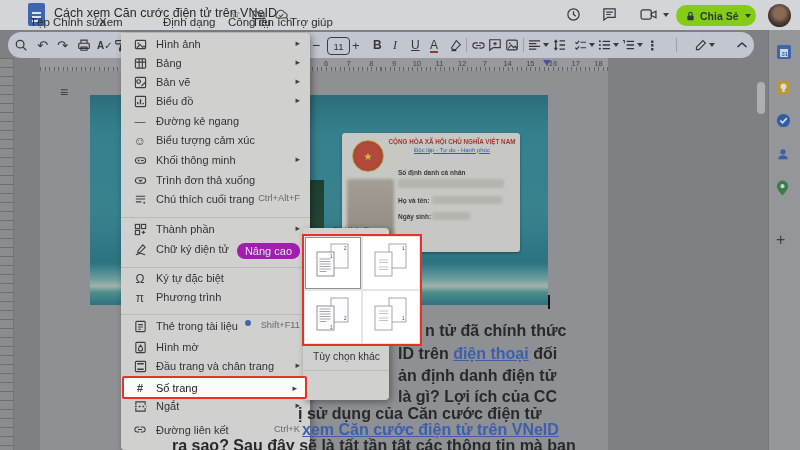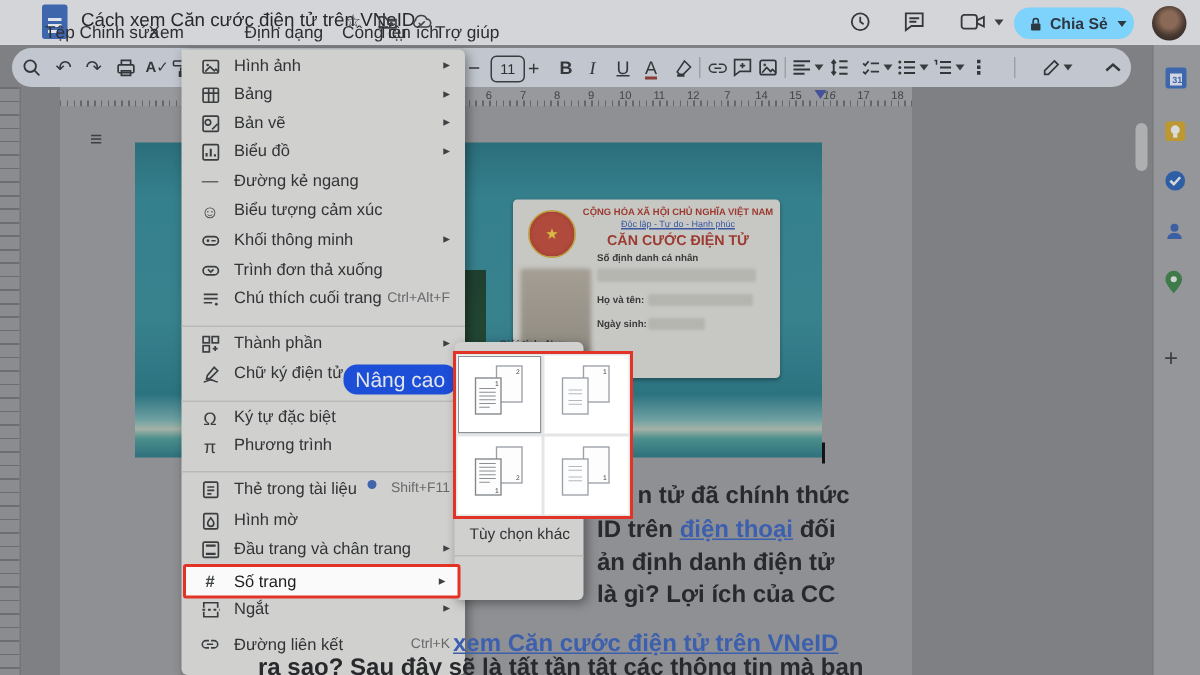--- a/index.html
+++ b/index.html
@@ -5,21 +5,21 @@
   html,body{margin:0;padding:0;background:#6f7174;}
   .stage{position:relative;width:800px;height:450px;overflow:hidden;background:#7e8083;
          font-family:"Liberation Sans","DejaVu Sans",sans-serif;-webkit-font-smoothing:antialiased;}
   .abs{position:absolute;}
   svg{display:block;}
   
   .header{position:absolute;left:0;top:0;width:800px;height:30px;background:#d3d5d8;z-index:40;}
   .doc-title{position:absolute;left:54px;top:6px;font-size:12.5px;color:#26282b;white-space:nowrap;}
   .mb-item{position:absolute;top:16px;font-size:11.5px;color:#2c2e31;white-space:nowrap;}
   .hd-ic{position:absolute;top:7px;color:#3f4347;font-size:12px;line-height:14px;}
-  .share-pill{position:absolute;left:676px;top:5px;width:80px;height:21px;border-radius:11px;background:#7dd3fc;display:flex;align-items:center;}
+  .share-pill{position:absolute;left:676px;top:5px;width:80px;height:21px;border-radius:11px;background:#84cc16;display:flex;align-items:center;}
   .share-label{font-size:10.5px;color:#2c3742;font-weight:bold;margin-left:4px;}
   
   .toolbar{position:absolute;left:8px;top:32px;width:746px;height:26px;border-radius:13px;background:#c2c7cf;z-index:5;}
   .tbi{position:absolute;top:37px;height:16px;display:flex;align-items:center;justify-content:center;color:#34373a;font-size:12px;z-index:6;}
   .tsep{position:absolute;top:38px;width:1px;height:14px;background:#9da1a7;z-index:6;}
   .fontbox{position:absolute;left:327px;top:37px;width:21px;height:16px;border:1.4px solid #3a3d40;border-radius:4px;display:flex;align-items:center;justify-content:center;font-size:9.5px;color:#2e3134;z-index:6;}
   .caret{display:inline-block;width:0;height:0;border-left:3.2px solid transparent;border-right:3.2px solid transparent;border-top:4px solid #3a3d40;margin-left:2px;}
   
   .ruler-band{position:absolute;left:40px;top:58px;width:568px;height:13px;background:#97999c;z-index:1;}
   .ruler-ticks{position:absolute;left:40px;top:67px;width:568px;height:4px;
@@ -42,21 +42,21 @@
   .doc-line a{color:#3c5fae;text-decoration:underline;}
   .doc-line-over{z-index:15;}
   .outline-btn{position:absolute;left:60px;top:84px;font-size:14px;color:#3d4043;z-index:2;}
   
   .menu-panel{position:absolute;left:121px;top:33px;width:189px;height:417px;background:#d0d1ce;border-radius:0 4px 4px 4px;box-shadow:2px 2px 7px rgba(0,0,0,.38);z-index:10;}
   .mi{position:absolute;left:0;width:100%;height:19px;display:flex;align-items:flex-start;padding:0 10px 0 12px;box-sizing:border-box;}
   .mic{width:14px;display:flex;justify-content:center;align-items:center;color:#3b3e41;font-size:11px;margin-right:9px;flex:none;}
   .mil{font-size:11px;color:#313336;white-space:nowrap;}
   .mia{margin-left:auto;font-size:9px;color:#3e4043;}
   .msc{margin-left:auto;font-size:9.3px;color:#66686a;white-space:nowrap;}
-  .badge{margin-left:auto;background:#1d4ed8;color:#e2e6ea;font-size:14px;padding:2px 8px;border-radius:9px;white-space:nowrap;}
+  .badge{margin-left:auto;background:#a21caf;color:#e2e6ea;font-size:11px;padding:2px 8px;border-radius:9px;white-space:nowrap;}
   .bluedot{width:6px;height:6px;border-radius:50%;background:#3f66ad;margin-left:7px;flex:none;}
   .mdiv{position:absolute;left:0;width:100%;height:1px;background:#b9bab6;}
   .sotrang-box{position:absolute;left:122px;top:376px;width:185px;height:23px;background:#fafafa;border:2.5px solid #e23327;border-radius:2px;display:flex;align-items:center;padding:0 8px 0 9px;box-sizing:border-box;z-index:21;}
   .sotrang-box .mic{color:#3c4043;}
   .sotrang-box .mil{color:#202124;}
   
   .submenu{position:absolute;left:303px;top:228px;width:86px;height:172px;background:#d0d1ce;border-radius:4px;box-shadow:2px 2px 7px rgba(0,0,0,.38);z-index:11;}
   .sm-item{position:absolute;left:0;width:100%;height:20px;display:flex;align-items:center;padding-left:10px;box-sizing:border-box;font-size:10.3px;color:#313336;white-space:nowrap;}
   .grid-box{position:absolute;left:302px;top:234px;width:116px;height:108px;background:#ffffff;border:2.5px solid #e23327;z-index:20;display:grid;grid-template-columns:1fr 1fr;grid-template-rows:1fr 1fr;}
   .gcell{display:flex;align-items:center;justify-content:center;border:0.5px solid #e4e5e6;box-sizing:border-box;background:#fff;}
@@ -97,40 +97,40 @@
   <div class="outline-btn">≡</div>
 
   <div class="doc-image">
     <div class="green-stripe"></div>
     <div class="idcard">
       <div class="abs" style="left:10px;top:7px;width:30px;height:30px;border-radius:50%;background:radial-gradient(circle,#b04a3c 55%,#97382e 100%);border:1px solid #bfa143;display:flex;align-items:center;justify-content:center;">
         <span style="color:#d9b945;font-size:10px;">★</span>
       </div>
       <div class="abs c-red" style="left:44px;top:5px;width:132px;text-align:center;font-size:6.3px;">CỘNG HÒA XÃ HỘI CHỦ NGHĨA VIỆT NAM</div>
       <div class="abs c-blue" style="left:44px;top:13.5px;width:132px;text-align:center;font-size:6px;">Độc lập - Tự do - Hạnh phúc</div>
-      <div class="abs c-red" style="left:44px;top:22px;width:132px;text-align:center;font-size:9.5px;">CĂN CƯỚC ĐIỆN TỬ</div>
       <div class="photo"></div>
       <div class="abs" style="left:56px;top:36px;font-size:6.5px;font-weight:bold;color:#3a3a3a;">Số định danh cá nhân</div>
       <div class="blurbar" style="left:56px;top:46px;width:106px;height:9px;"></div>
       <div class="abs" style="left:56px;top:64px;font-size:6.5px;font-weight:bold;color:#3a3a3a;">Họ và tên:</div>
       <div class="blurbar" style="left:90px;top:63px;width:70px;height:8px;"></div>
       <div class="abs" style="left:56px;top:80px;font-size:6.5px;font-weight:bold;color:#3a3a3a;">Ngày sinh:</div>
       <div class="blurbar" style="left:90px;top:79px;width:38px;height:8px;"></div>
       <div class="abs" style="left:-9px;top:93px;font-size:6.5px;font-weight:bold;color:#3a3a3a;">Giới tính: Nam</div>
     </div>
   </div>
   <div class="caret-bar"></div>
 
   <div class="doc-line" style="left:398px;top:345px;">
     <span>ID trên </span><a>điện thoại</a><span> đối</span>
   </div>
   <div class="doc-line" style="left:425px;top:322px;">n tử đã chính thức</div>
   <div class="doc-line" style="left:398px;top:367px;">ản định danh điện tử</div>
   <div class="doc-line" style="left:398px;top:388px;">là gì? Lợi ích của CC</div>
 
+  <div class="doc-line doc-line-over" style="left:298px;top:405px;">ị sử dụng của Căn cước điện tử</div>
   <div class="doc-line doc-line-over" style="left:302px;top:421px;">
     <a>xem Căn cước điện tử trên VNeID</a>
   </div>
   <div class="doc-line doc-line-over" style="left:172px;top:437px;">ra sao? Sau đây sẽ là tất tần tật các thông tin mà bạn</div>
 
   <div class="header">
     <div class="abs" style="left:28px;top:3px;width:17px;height:23px;background:#3d66ad;border-radius:2px;">
       <div class="abs" style="left:4px;top:9px;width:9px;height:1.6px;background:#dfe4ec;"></div>
       <div class="abs" style="left:4px;top:13px;width:9px;height:1.6px;background:#dfe4ec;"></div>
       <div class="abs" style="left:4px;top:17px;width:6px;height:1.6px;background:#dfe4ec;"></div>

